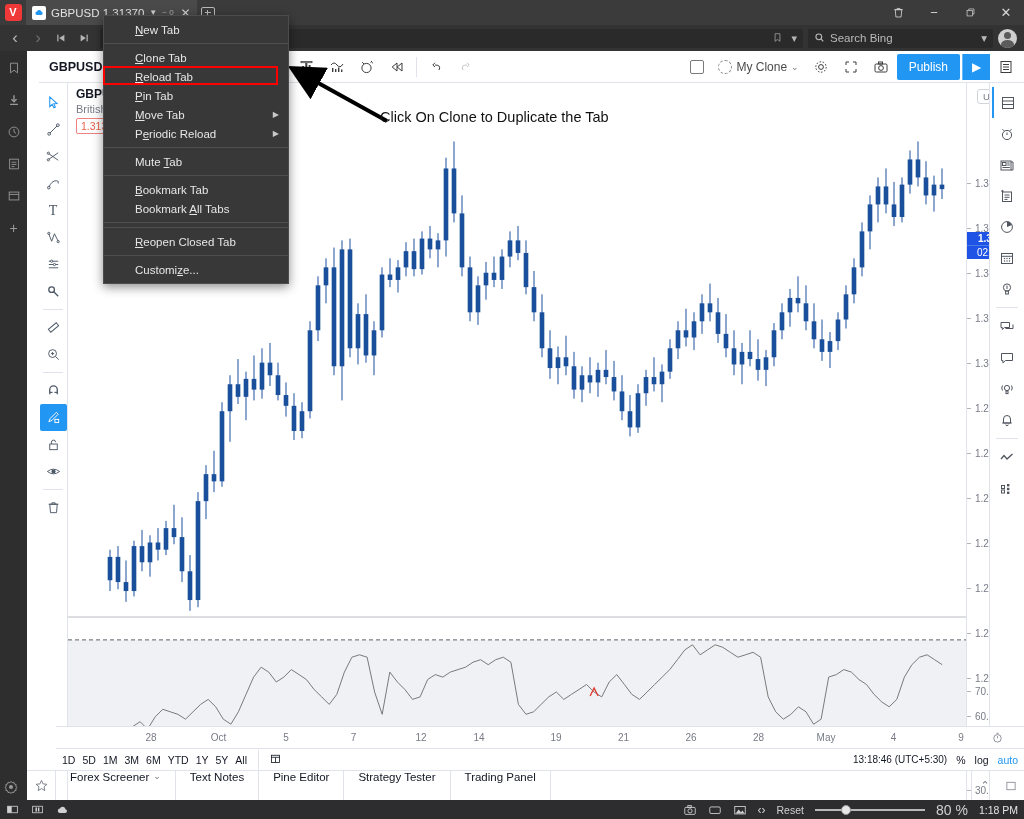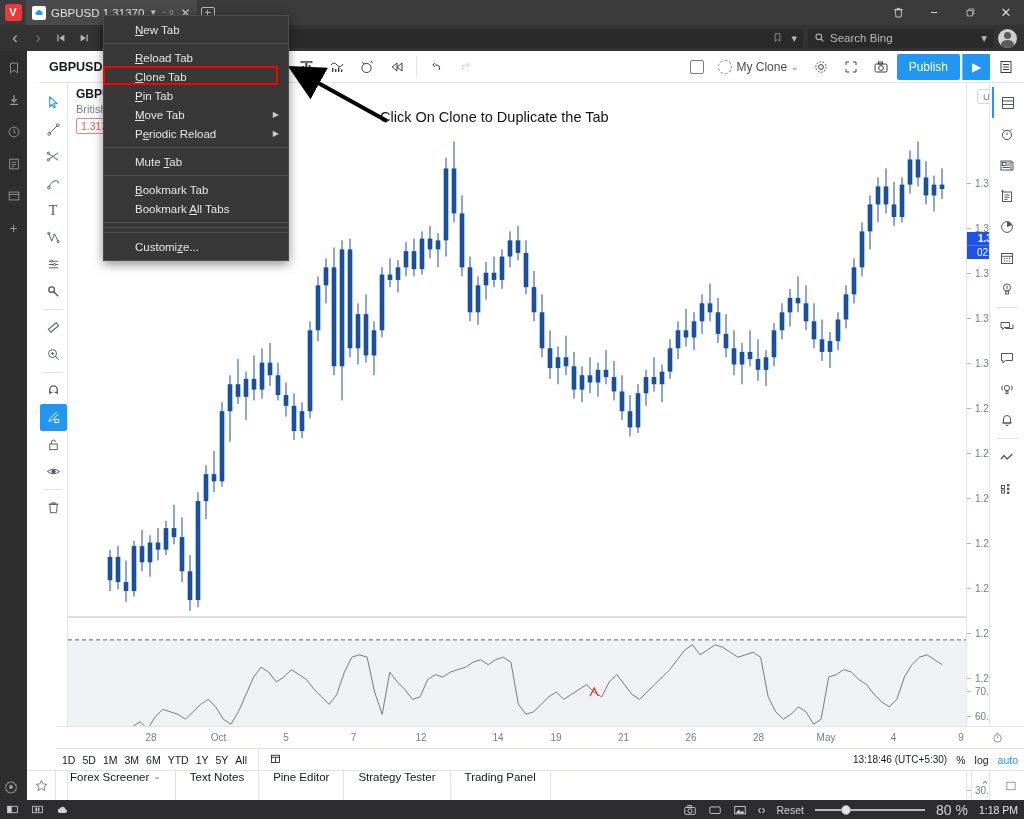--- a/index.html
+++ b/index.html
@@ -885,21 +885,21 @@
       </div>
     </div>
 
     <div class="tv-timeaxis">
       <div id="time-axis-labels">
           <div class="ta-label" style="left: 95px;">28</div>
           <div class="ta-label" style="left: 162.5px;">Oct</div>
           <div class="ta-label" style="left: 230px;">5</div>
           <div class="ta-label" style="left: 297.5px;">7</div>
           <div class="ta-label" style="left: 365px;">12</div>
-          <div class="ta-label" style="left: 442px;">14</div>
+          <div class="ta-label" style="left: 423px;">14</div>
           <div class="ta-label" style="left: 500px;">19</div>
           <div class="ta-label" style="left: 567.5px;">21</div>
           <div class="ta-label" style="left: 635px;">26</div>
           <div class="ta-label" style="left: 702.5px;">28</div>
           <div class="ta-label" style="left: 770px;">May</div>
           <div class="ta-label" style="left: 837.5px;">4</div>
           <div class="ta-label" style="left: 905px;">9</div>
         </div>
       <div style="position:absolute;right:20px;top:4px;color:#787b86;font-size:12px">
         <svg width="13" height="13" viewBox="0 0 16 16">
@@ -1100,24 +1100,24 @@
     <line x1="107" y1="66" x2="13" y2="14" stroke="#000" stroke-width="4" marker-end="url(#ah)"></line>
   </svg>
   <div class="annot-text">Click On Clone to Duplicate the Tab</div>
 
   <div class="ctxmenu" id="ctxmenu">
       <div class="ctxitem">
         <span><span class="u">N</span>ew Tab</span>
       </div>
       <div class="ctxsep"></div>
       <div class="ctxitem">
+        <span><span class="u">C</span>lone Tab</span>
+      </div>
+      <div class="ctxitem">
         <span><span class="u">R</span>eload Tab</span>
-      </div>
-      <div class="ctxitem">
-        <span><span class="u">C</span>lone Tab</span>
       </div>
       <div class="ctxitem">
         <span><span class="u">P</span>in Tab</span>
       </div>
       <div class="ctxitem">
         <span><span class="u">M</span>ove Tab</span>
         <span class="arw">▶</span>
       </div>
       <div class="ctxitem">
         <span>P<span class="u">e</span>riodic Reload</span>
@@ -1129,20 +1129,23 @@
       </div>
       <div class="ctxsep"></div>
       <div class="ctxitem">
         <span><span class="u">B</span>ookmark Tab</span>
       </div>
       <div class="ctxitem">
         <span>Bookmark <span class="u">A</span>ll Tabs</span>
       </div>
       <div class="ctxsep"></div>
       <div class="ctxsep"></div>
+      <div class="ctxitem">
+        <span><span class="u">R</span>eopen Closed Tab</span>
+      </div>
       <div class="ctxsep"></div>
       <div class="ctxitem">
         <span>Customi<span class="u">z</span>e...</span>
       </div>
     </div>
   <div class="ctx-highlight"></div>
 
   <div class="taskbar">
     <div class="tb-ico">
       <svg width="13" height="13" viewBox="0 0 16 16">

